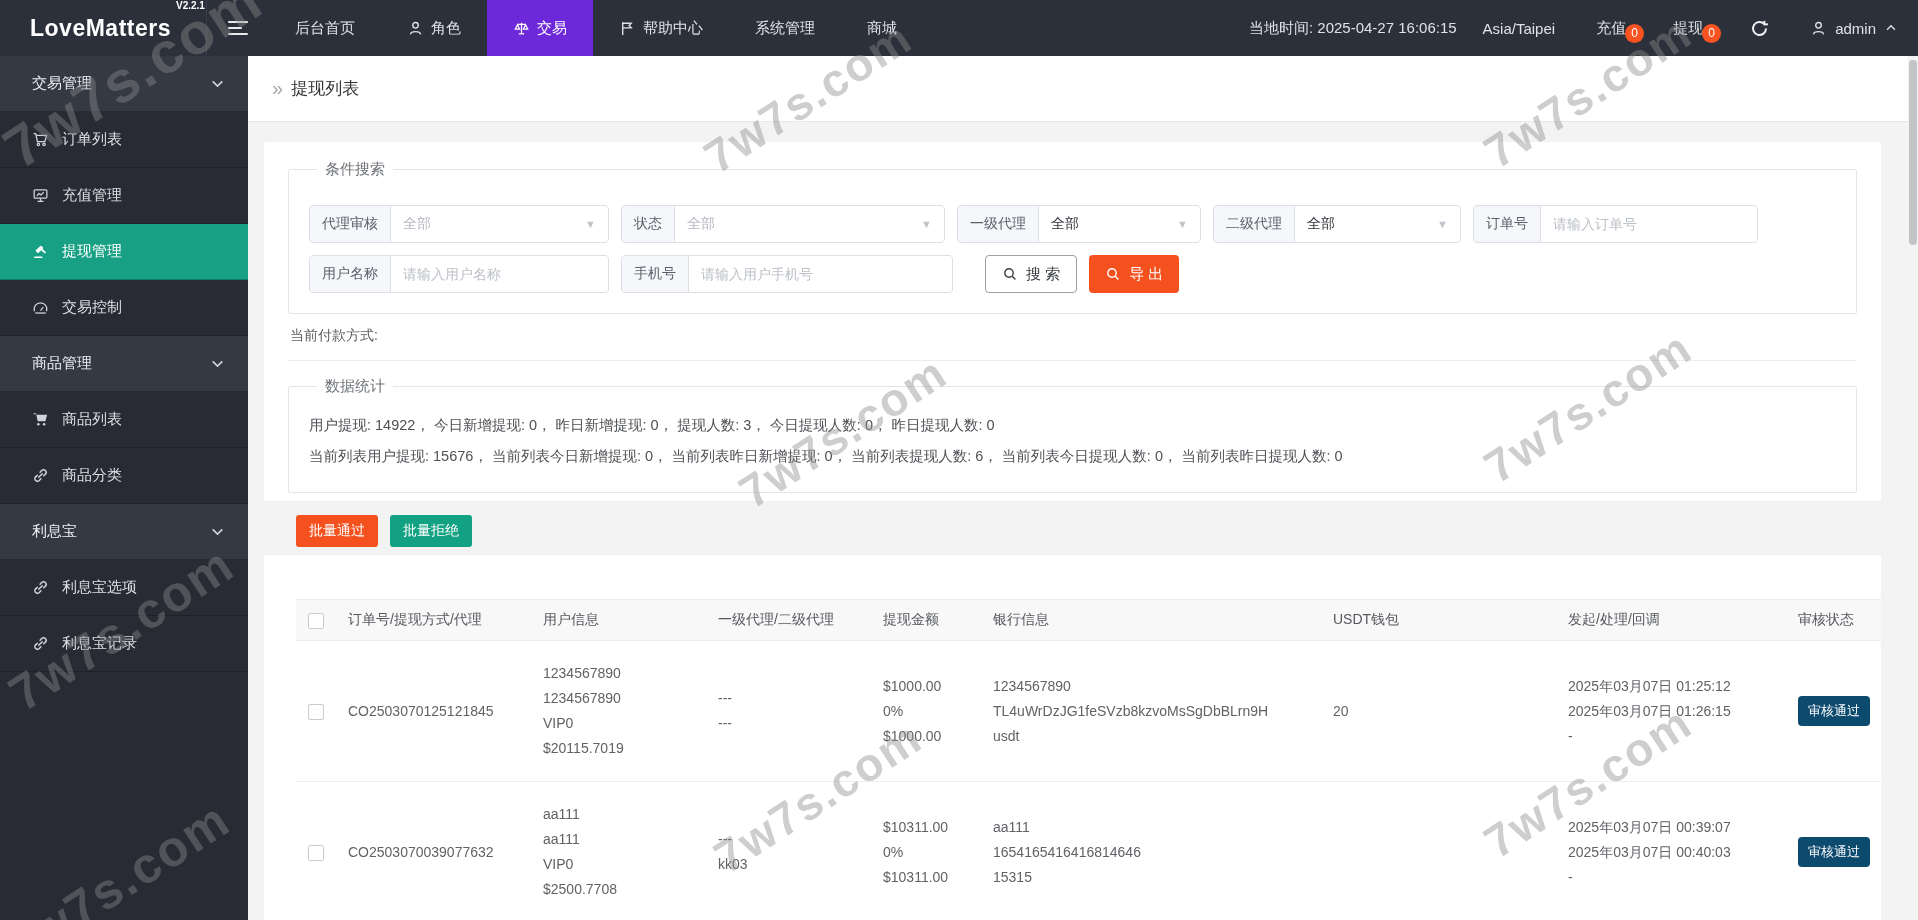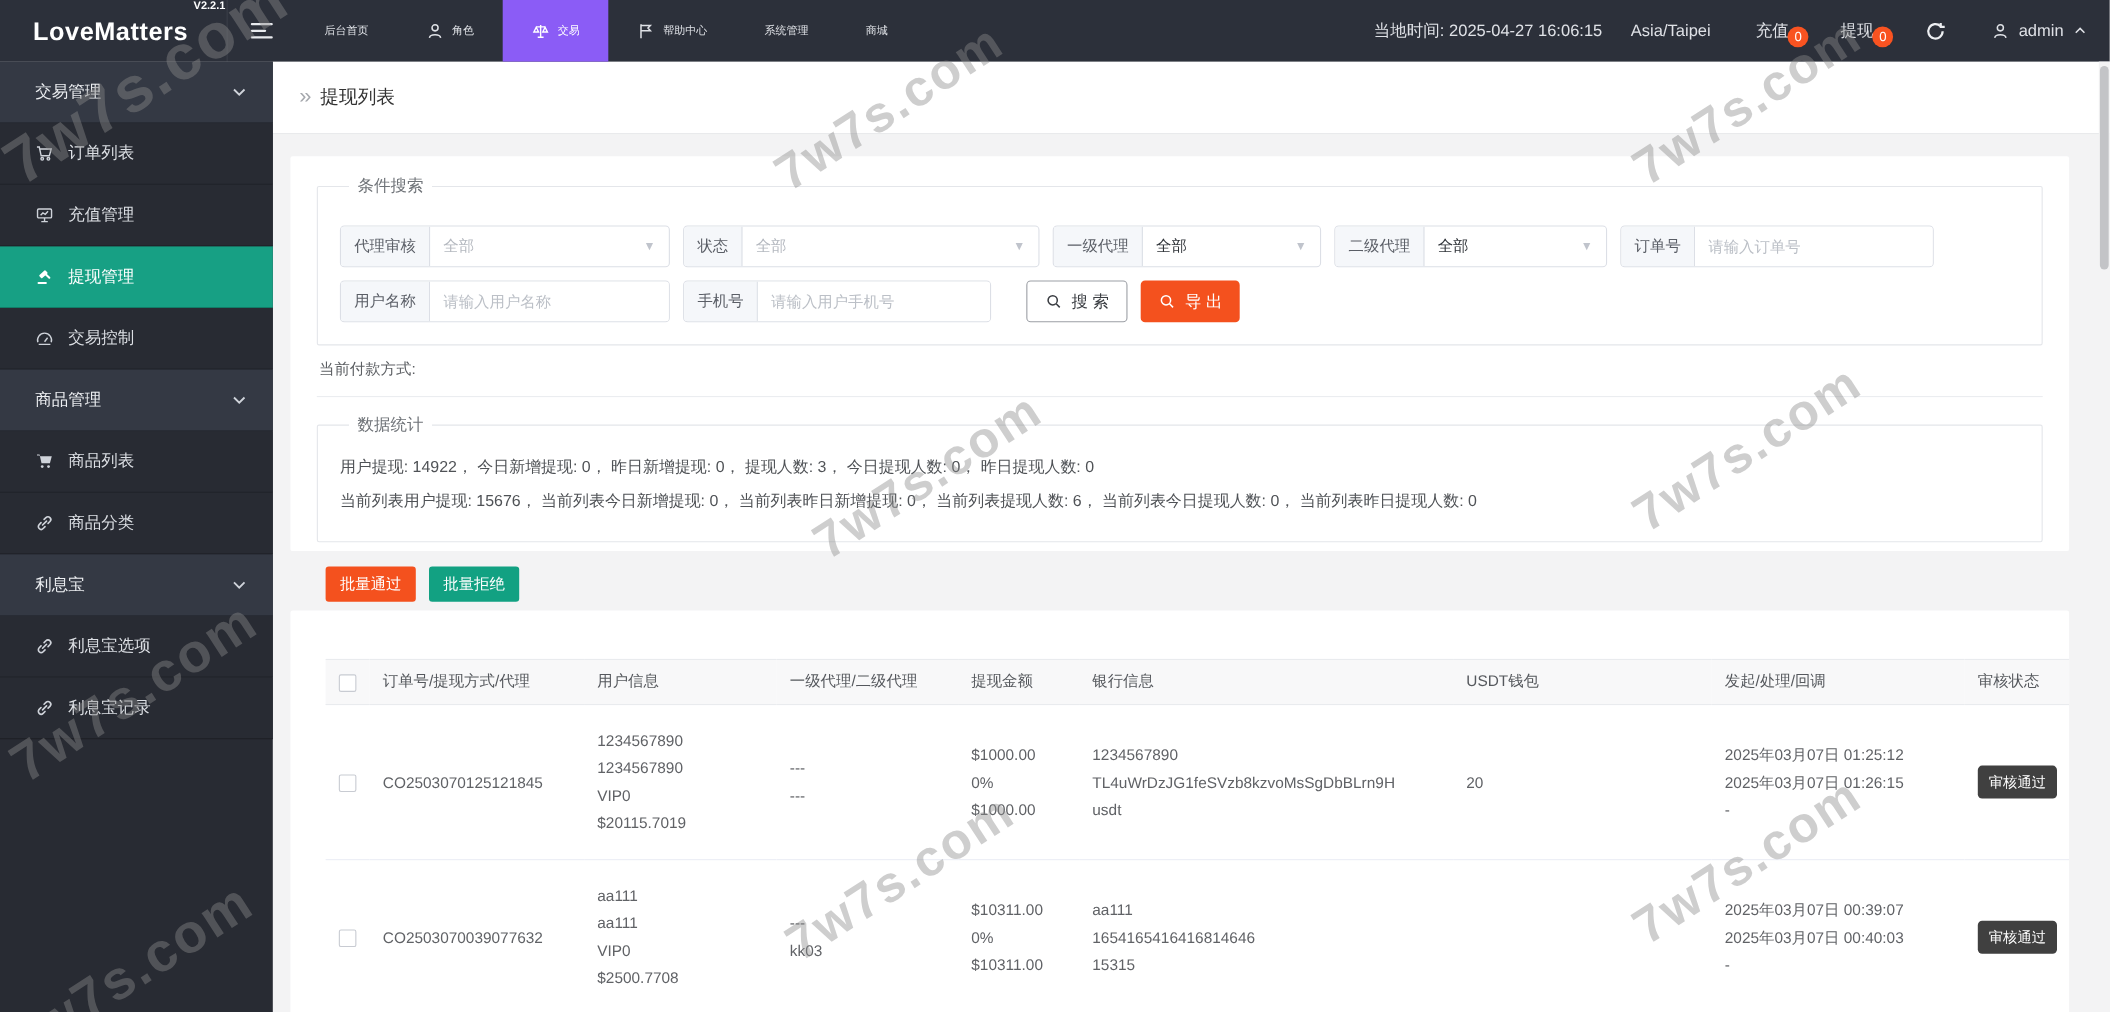--- a/index.html
+++ b/index.html
@@ -8,22 +8,22 @@
 
   
   .navbar { position:relative; height:56px; background:#2c303a; display:flex; align-items:stretch; color:#dfe1e6; z-index:5; }
   .logo-box { width:207px; display:flex; align-items:center; padding-left:30px; border-right:1px solid rgba(255,255,255,.07); }
   .logo-main { color:#fff; font-size:23px; font-weight:bold; letter-spacing:.5px; }
   .logo-ver { color:#fff; font-size:10px; margin-left:5px; align-self:flex-start; margin-top:0; font-weight:bold; }
   .hamburger { width:62px; display:flex; align-items:center; justify-content:center; cursor:pointer; }
   .hamburger .bars { width:20px; }
   .hamburger .bars div { height:2px; background:#e8eaee; margin:4px 0; border-radius:1px; }
   .hamburger .bars div:nth-child(2){ width:14px; }
-  .nav-item { display:flex; align-items:center; gap:7px; padding:0 26px; font-size:10px; cursor:pointer; white-space:nowrap; }
-  .nav-item.active { background:#8b5cf6; color:#fff; }
+  .nav-item { display:flex; align-items:center; gap:7px; padding:0 26px; font-size:15px; cursor:pointer; white-space:nowrap; }
+  .nav-item.active { background:#6d28d9; color:#fff; }
   .nav-item svg { width:17px; height:17px; }
   .nav-right { margin-left:auto; display:flex; align-items:center; }
   .nav-right .seg { display:flex; align-items:center; padding:0 20px; font-size:15px; white-space:nowrap; }
   .nav-right .divider { width:1px; background:rgba(255,255,255,.08); }
   .badge-wrap { position:relative; padding:0 26px 0 20px !important; cursor:pointer; }
   .nav-badge { position:absolute; top:5px; right:8px; min-width:19px; height:19px; border-radius:10px; background:#f95321; color:#fff; font-size:12px; display:flex; align-items:center; justify-content:center; padding:0 5px; }
   .icon-btn { cursor:pointer; }
   .admin-seg { gap:8px; cursor:pointer; }
 
   
@@ -70,21 +70,21 @@
   .btn-sm { height:32px; padding:0 13px; font-size:14px; border:none; border-radius:3px; color:#fff; }
   .btn-approve { background:#f4511e; }
   .btn-reject { background:#12a182; }
 
   .card2 { margin-top:8px; padding:44px 32px 0; height:420px; position:relative; overflow:hidden; }
   table.grid { border-collapse:collapse; table-layout:fixed; width:1600px; }
   table.grid th { background:#f8f8f9; border-top:1px solid #e9ebee; border-bottom:1px solid #e9ebee; height:41px; font-weight:normal; font-size:14px; color:#55585d; text-align:left; padding:0 12px; white-space:nowrap; }
   table.grid td { font-size:14px; color:#606266; padding:20px 12px; vertical-align:middle; border-bottom:1px solid #ebeef5; word-wrap:break-word; }
   .cell-lines span { display:block; line-height:25px; }
   .cb { display:inline-block; width:16px; height:16px; border:1px solid #c8cbd2; border-radius:2px; background:#fff; cursor:pointer; vertical-align:middle; }
-  .badge-status { display:inline-block; background:#404040; color:#fff; font-size:13px; padding:6px 10px; border-radius:4px; white-space:nowrap; }
+  .badge-status { display:inline-block; background:#0c4a6e; color:#fff; font-size:13px; padding:6px 10px; border-radius:4px; white-space:nowrap; }
   .vscroll { position:absolute; right:0; top:56px; bottom:0; width:10px; background:#f3f3f4; z-index:6; }
   .vscroll .thumb { width:8px; margin:4px auto 0; height:185px; background:#c3c4c7; border-radius:4px; cursor:pointer; }
 
   
   .wm { position:absolute; color:#8b8b8b; opacity:.42; font-weight:bold; transform:rotate(-33deg); pointer-events:none; z-index:50; white-space:nowrap; letter-spacing:2px; }
 </style>
 </head>
 <body>
 
 <div class="navbar">
@@ -300,21 +300,21 @@
           <div class="fgroup" style="width:285px">
             <span class="flabel">订单号</span>
             <input placeholder="请输入订单号" style="">
           </div>
         </div>
         <div class="frow">
           <div class="fgroup" style="width:300px">
             <span class="flabel">用户名称</span>
             <input placeholder="请输入用户名称" style="">
           </div>
-          <div class="fgroup" style="width:280px">
+          <div class="fgroup" style="width:332px">
             <span class="flabel">手机号</span>
             <input placeholder="请输入用户手机号" style="">
           </div>
           <button class="btn btn-search">
             <svg viewBox="0 0 16 16" fill="none" stroke="#3a3d42" stroke-width="1.4">
                 <circle cx="7" cy="7" r="4.2"></circle>
                 <path d="M10.2 10.2l3.2 3.2"></path>
               </svg>
             <span>搜 索</span>
           </button>

